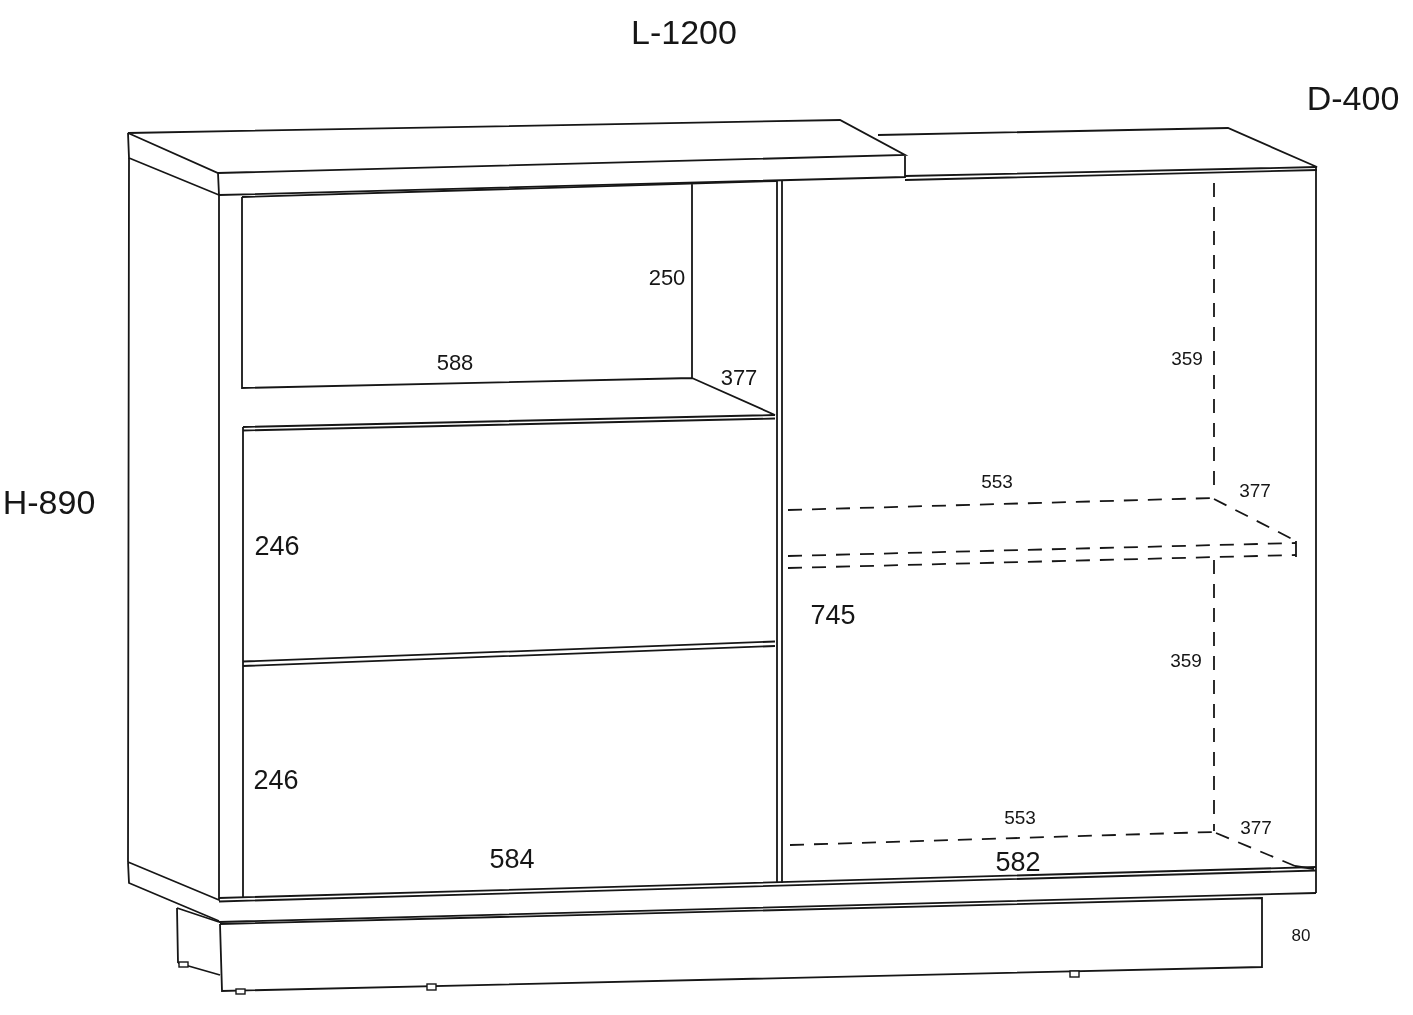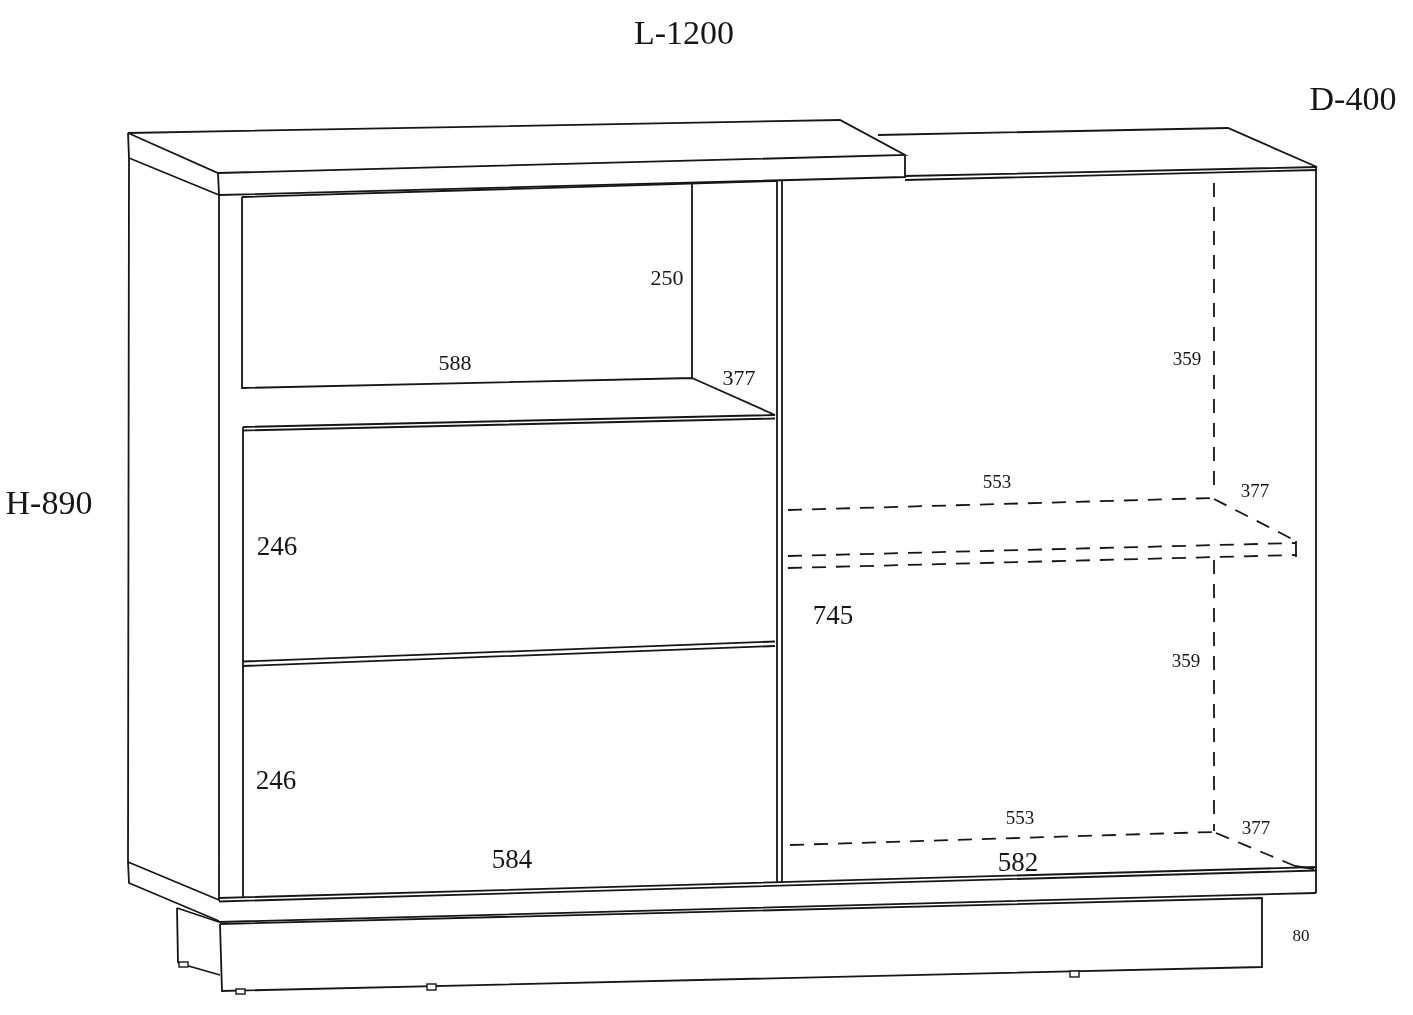--- a/index.html
+++ b/index.html
@@ -1,20 +1,20 @@
 <!DOCTYPE html>
 <html><head>
 <meta charset="utf-8">
 <style>
   html,body{margin:0;padding:0;background:#ffffff;}
   .stage{
     position:relative;
     width:1413px;height:1015px;
     background:#ffffff;
-    font-family:Liberation Serif, serif;
+    font-family:Liberation Sans, sans-serif;
     overflow:hidden;
   }
   svg{display:block;}
   .ln{stroke:#161616;stroke-width:1.8;fill:none;stroke-linecap:butt;}
   .ln-dash{stroke:#161616;stroke-width:1.8;fill:none;stroke-dasharray:14 10;}
   .foot{fill:#ffffff;stroke:#161616;stroke-width:1.4;}
   text{fill:#161616;}
   .t-big{font-size:34px;}
   .t-mid{font-size:27px;}
   .t-sm{font-size:22px;}

